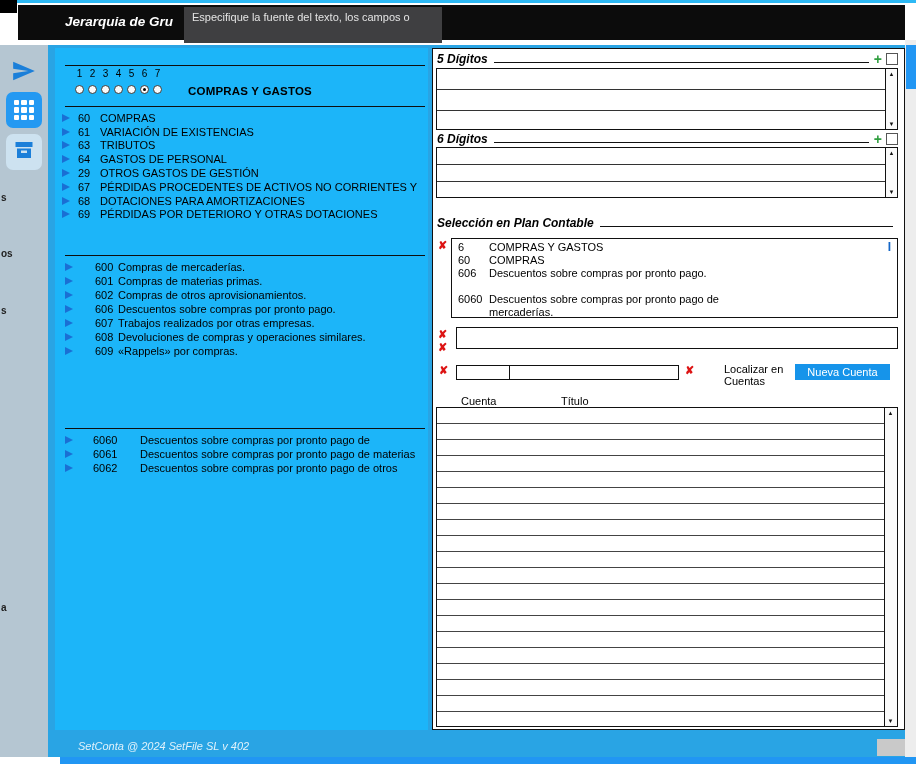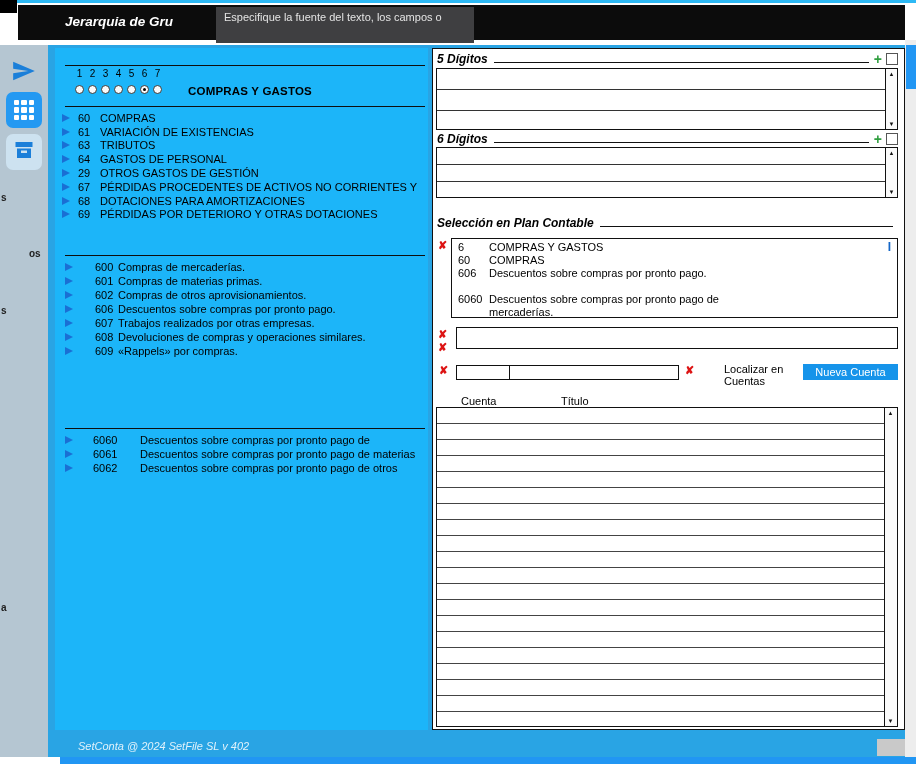--- a/index.html
+++ b/index.html
@@ -5,32 +5,32 @@
   *{margin:0;padding:0;box-sizing:border-box;}
   html,body{background:#ffffff;}
   body{font-family:"Liberation Sans",sans-serif;color:#000;}
   .screen{position:relative;width:916px;height:764px;background:#fff;overflow:hidden;}
 
   
   .topline{position:absolute;left:0;top:0;width:916px;height:3px;background:#2db9f5;}
   .tl-black{position:absolute;left:0;top:0;width:17px;height:13px;background:#000;}
   .titlebar{position:absolute;left:18px;top:5px;width:887px;height:35px;background:#0c0c0c;}
   .title{position:absolute;left:47px;top:9px;font-size:13.5px;font-weight:bold;font-style:italic;color:#fff;white-space:nowrap;}
-  .tooltip{position:absolute;left:216px;top:7px;width:258px;height:36px;background:#3f3f41;color:#e4e4e4;font-size:11px;line-height:15px;padding:3px 8px;z-index:30;}
+  .tooltip{position:absolute;left:184px;top:7px;width:258px;height:36px;background:#3f3f41;color:#e4e4e4;font-size:11px;line-height:15px;padding:3px 8px;z-index:30;}
 
   
   .sidebar{position:absolute;left:0;top:45px;width:48px;height:712px;background:#b5c6d2;}
   .icon-btn{position:absolute;left:6px;width:36px;height:36px;border-radius:7px;display:flex;align-items:center;justify-content:center;}
   .plane{top:10px;background:transparent;}
   .gridbtn{top:47px;background:#2499f2;}
   .archbtn{top:89px;background:#cde2f0;}
   .grid-glyph{width:20px;height:20px;display:grid;grid-template-columns:repeat(3,1fr);grid-template-rows:repeat(3,1fr);gap:2px;}
   .grid-glyph div{background:#fff;border-radius:1px;}
   .clip{position:absolute;left:1px;font-size:10px;font-weight:bold;color:#222;}
-  .clip0{top:147px;} .clip1{top:203px;padding-left:28px;} .clip2{top:260px;} .clip3{top:557px;}
+  .clip0{top:147px;} .clip1{top:203px;} .clip2{top:260px;} .clip3{top:557px;}
 
   
   .window{position:absolute;left:48px;top:45px;width:857px;height:712px;background:#29a4e4;}
   .statusbar{position:absolute;left:30px;top:695px;font-size:11px;font-style:italic;color:rgba(255,255,255,.85);}
   .resize-grip{position:absolute;left:829px;top:694px;width:28px;height:17px;background:#c9c9c9;}
 
   
   .left-panel{position:absolute;left:7px;top:3px;width:373px;height:682px;background:#1cb5f9;overflow:hidden;}
   .hline{position:absolute;left:10px;right:3px;height:1px;background:#0e0e0e;}
   .h1{top:17px;} .h2{top:58px;} .h3{top:207px;} .h4{top:380px;}
@@ -77,21 +77,21 @@
   .selrow{display:flex;font-size:11px;line-height:13px;padding-left:6px;min-height:13px;}
   .scode{flex:none;width:31px;}
   .slbl{white-space:pre-line;}
   .cursorI{position:absolute;right:6px;top:1px;font-size:12px;font-weight:bold;color:#1467c8;}
 
   .editbox{position:absolute;left:23px;top:278px;width:442px;height:22px;border:1px solid #111;background:#fff;}
   .inp{position:absolute;top:316px;height:15px;border:1px solid #111;background:#fff;}
   .inp.small{left:23px;width:54px;}
   .inp.med{left:76px;width:170px;}
   .loclabel{position:absolute;left:291px;top:314px;font-size:11px;line-height:12px;}
-  .btn-nueva{position:absolute;left:370px;top:315px;width:95px;height:16px;background:#1694ea;color:#fff;font-size:11px;line-height:16px;text-align:center;}
+  .btn-nueva{position:absolute;left:362px;top:315px;width:95px;height:16px;background:#1694ea;color:#fff;font-size:11px;line-height:16px;text-align:center;}
   .th{position:absolute;top:346px;font-size:11px;}
   .th1{left:28px;} .th2{left:128px;}
   .bigtable{position:absolute;left:3px;top:358px;width:462px;height:320px;border:1px solid #111;background:#fff;}
   .btrows{position:absolute;left:0;top:0;bottom:0;right:13px;background:repeating-linear-gradient(to bottom,transparent 0 15px,#444 15px 16px);}
   .bigtable .sbar{width:13px;}
 
   
   .right-strip{position:absolute;left:905px;top:40px;width:11px;height:724px;background:#ededed;}
   .right-strip-blue{position:absolute;left:1px;top:5px;width:10px;height:44px;background:#2196f3;}
   .bottom-strip{position:absolute;left:60px;top:757px;width:856px;height:7px;background:#2196f3;}

